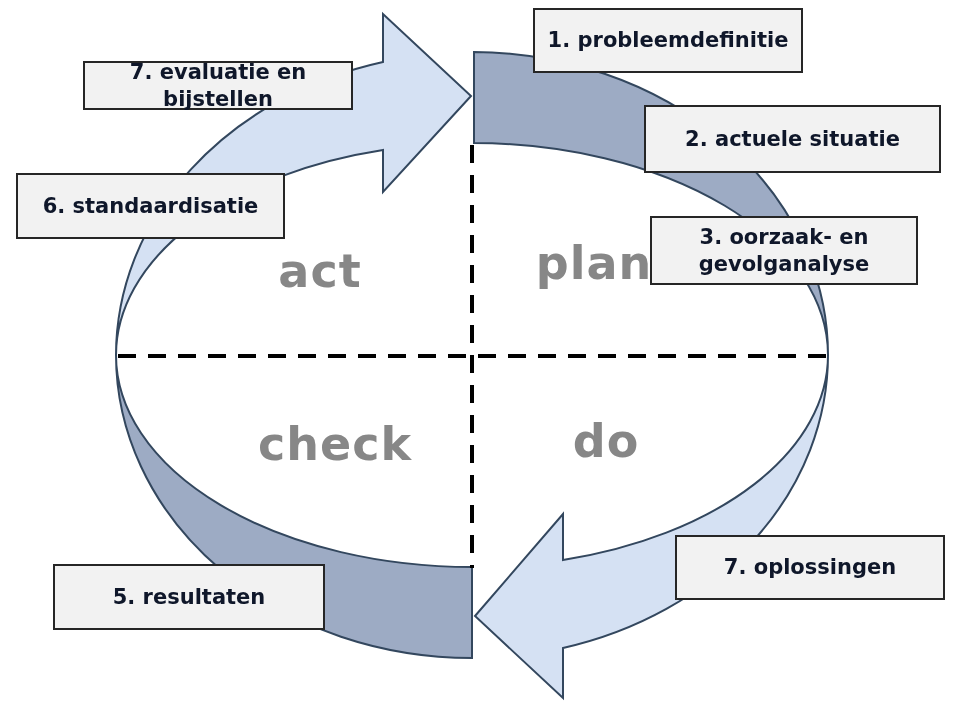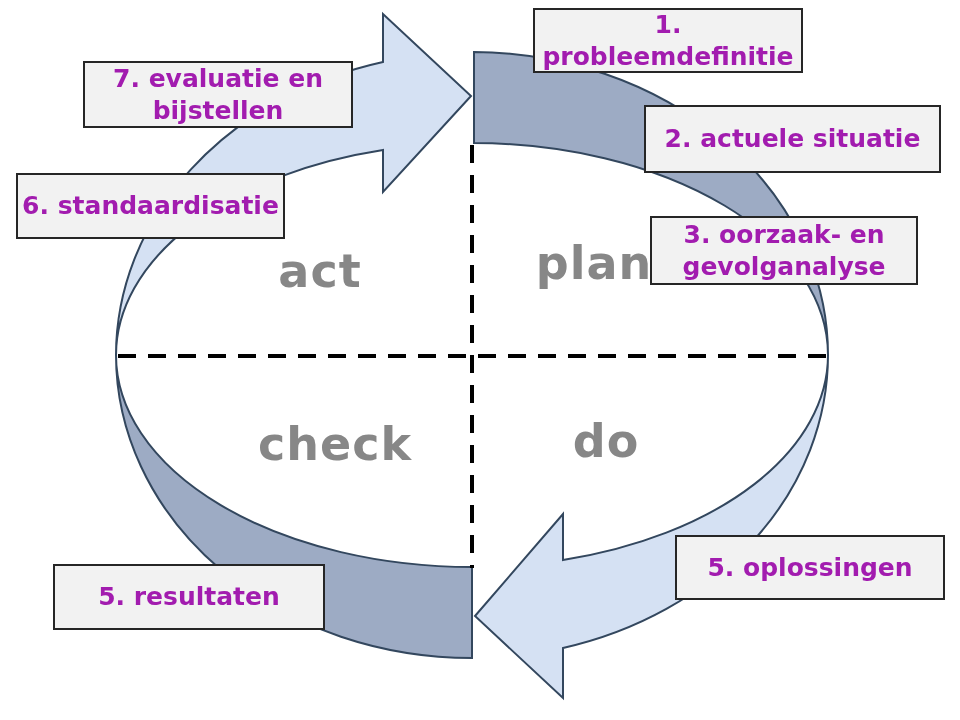--- a/index.html
+++ b/index.html
@@ -25,22 +25,22 @@
     stroke:var(--dashed-line,#000000);
     stroke-width:4;
     stroke-dasharray:18 12;
   }
   .step-box{
     position:absolute;
     background:var(--box-fill,#f2f2f2);
     border:2px solid var(--box-border,#262626);
     display:flex;align-items:center;justify-content:center;
     text-align:center;
-    font-weight:bold;font-size:25px;line-height:1.25;
-    color:#a21caf;
+    font-weight:bold;font-size:21px;line-height:1.25;
+    color:#0f172a;
     white-space:pre-line;
     box-sizing:border-box;
   }
   .quadrant-label{
     position:absolute;
     transform:translate(-50%,-50%);
     color:var(--quadrant-text,#878787);
     font-weight:bold;font-size:46px;
     letter-spacing:1px;
     line-height:1;
@@ -78,19 +78,19 @@
 
   <div class="quadrant-label" style="left:594px;top:263px;">plan</div>
   <div class="quadrant-label" style="left:606px;top:441px;">do</div>
   <div class="quadrant-label" style="left:335px;top:444px;">check</div>
   <div class="quadrant-label" style="left:320px;top:271px;">act</div>
 
   <div class="step-box" style="left:533px;top:8px;width:270px;height:65px;">1. probleemdefinitie</div>
   <div class="step-box" style="left:644px;top:105px;width:297px;height:68px;">2. actuele situatie</div>
   <div class="step-box" style="left:650px;top:216px;width:268px;height:69px;">3. oorzaak- en
 gevolganalyse</div>
-  <div class="step-box" style="left:675px;top:535px;width:270px;height:65px;">5. oplossingen</div>
+  <div class="step-box" style="left:675px;top:535px;width:270px;height:65px;">7. oplossingen</div>
   <div class="step-box" style="left:53px;top:564px;width:272px;height:66px;">5. resultaten</div>
   <div class="step-box" style="left:16px;top:173px;width:269px;height:66px;">6. standaardisatie</div>
-  <div class="step-box" style="left:83px;top:61px;width:270px;height:67px;">7. evaluatie en
+  <div class="step-box" style="left:83px;top:61px;width:270px;height:49px;">7. evaluatie en
 bijstellen</div>
 
 </div>
 
 </body></html>

